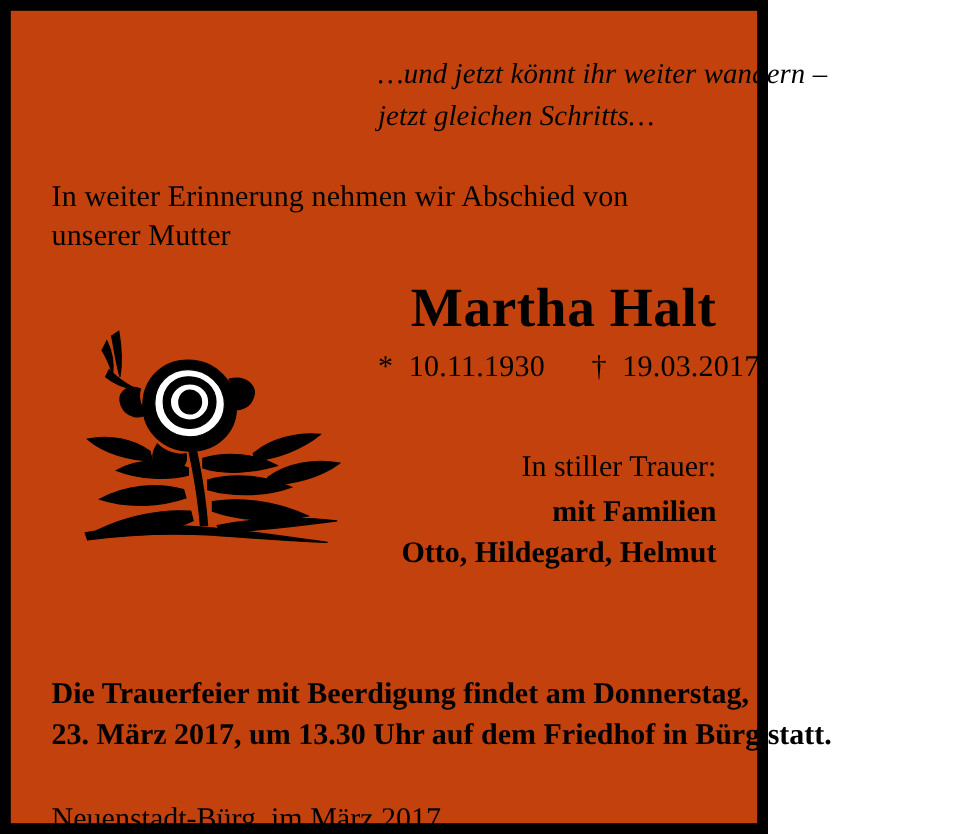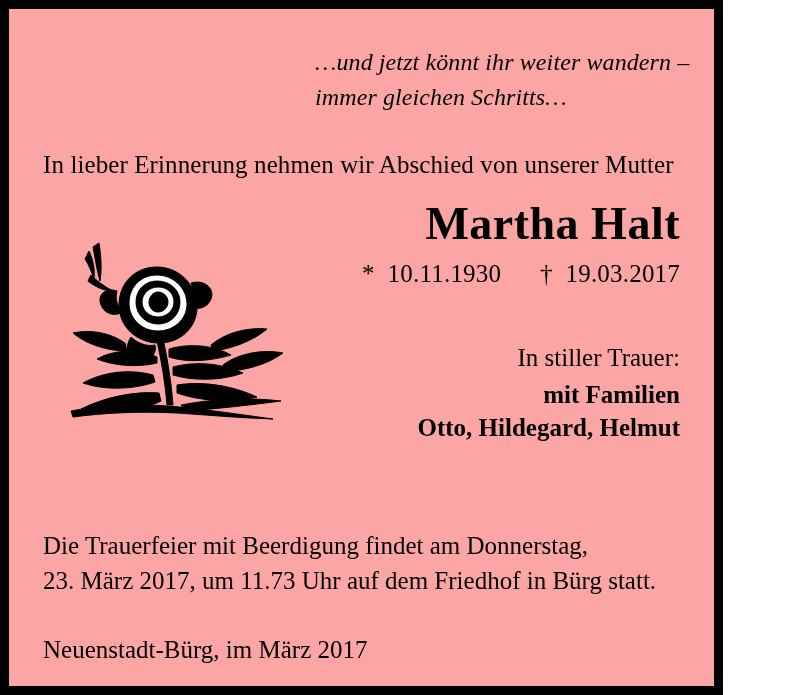--- a/index.html
+++ b/index.html
@@ -10,23 +10,23 @@
   body {
     width: 800px;
     height: 695px;
     font-family: "Liberation Serif", serif;
     color: #000000;
     overflow: hidden;
   }
   .obituary {
     position: relative;
     box-sizing: border-box;
-    width: 723px;
+    width: 640px;
     height: 695px;
-    background: #fca5a5;
+    background: #c2410c;
     border: 9px solid #000000;
     padding: 26px 34px 20px 34px;
   }
   
   .epitaph {
     margin-top: 10px;
     margin-left: 272px;
     font-style: italic;
     font-size: 24px;
     line-height: 1.45;
@@ -83,37 +83,38 @@
     line-height: 1.35;
   }
   
   .details {
     margin-top: 30px;
     font-size: 25px;
     line-height: 1.38;
   }
   .details div {
     white-space: pre;
+    font-weight: bold;
   }
   .place-date {
     margin-top: 38px;
     font-size: 25px;
   }
 </style>
 </head>
 <body>
 
 <div class="obituary">
 
   <div class="epitaph">
     <div>…und jetzt könnt ihr weiter wandern –</div>
-    <div>immer gleichen Schritts…</div>
+    <div>jetzt gleichen Schritts…</div>
   </div>
 
-  <div class="intro">In lieber Erinnerung nehmen wir Abschied von unserer Mutter</div>
+  <div class="intro">In weiter Erinnerung nehmen wir Abschied von unserer Mutter</div>
 
   <div class="middle">
 
     <div class="rose">
       <svg viewBox="0 0 240 200" width="240" height="200" aria-hidden="true">
         <g fill="#000000" stroke="#000000">
 
           <path d="M28 22 C32 30 34 40 33 50 C31 44 28 36 24 30 Z"></path>
           <path d="M38 14 C40 26 41 40 39 52 C36 42 34 28 32 18 Z"></path>
           <path d="M30 46 C36 52 44 58 52 62 C44 62 34 58 27 52 Z"></path>
@@ -154,18 +155,18 @@
       <div class="mourning-label">In stiller Trauer:</div>
       <div class="mourners">
         <div>mit Familien</div>
         <div>Otto, Hildegard, Helmut</div>
       </div>
     </div>
   </div>
 
   <div class="details">
     <div>Die Trauerfeier mit Beerdigung findet am Donnerstag,</div>
-    <div>23. März 2017, um 11.73 Uhr auf dem Friedhof in Bürg statt.</div>
+    <div>23. März 2017, um 13.30 Uhr auf dem Friedhof in Bürg statt.</div>
   </div>
 
   <div class="place-date">Neuenstadt-Bürg, im März 2017</div>
 
 </div>
 
 </body></html>

